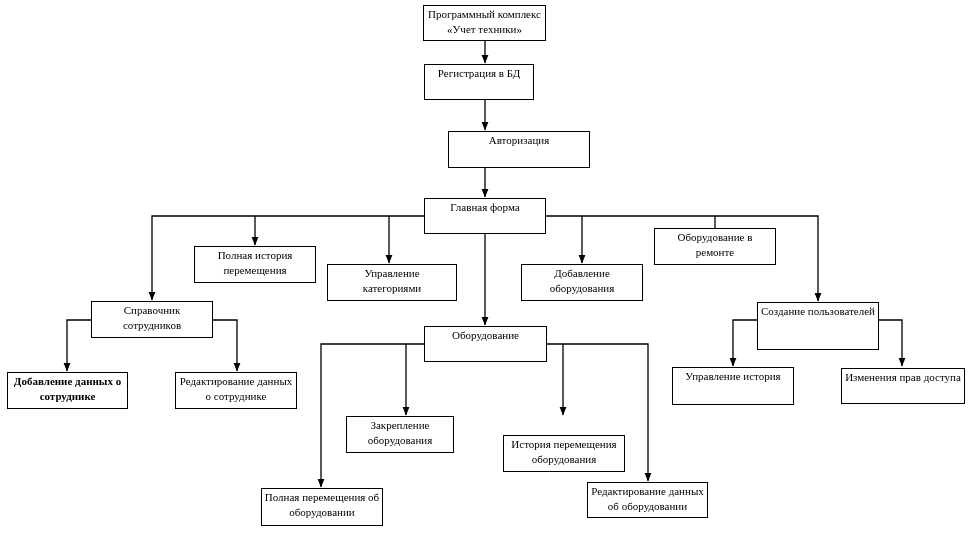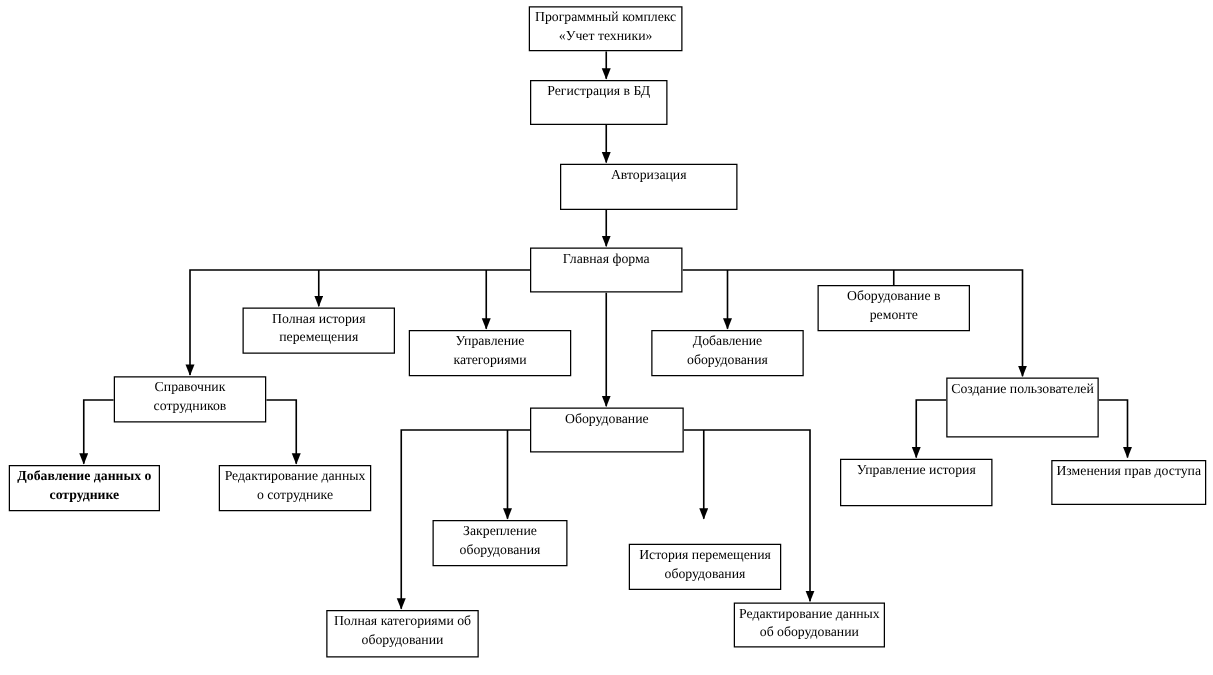--- a/index.html
+++ b/index.html
@@ -129,21 +129,21 @@
       </div>
       <div class="node" style="left: 346px; top: 416px; width: 108px; height: 37px;">
         <span>Закрепление
 оборудования</span>
       </div>
       <div class="node" style="left: 503px; top: 416px; width: 122px; height: 37px; margin-top: 19px;">
         <span>История перемещения
 оборудования</span>
       </div>
       <div class="node" style="left: 261px; top: 488px; width: 122px; height: 38px;">
-        <span>Полная категориями об
+        <span>Полная перемещения об
 оборудовании</span>
       </div>
       <div class="node" style="left: 587px; top: 482px; width: 121px; height: 36px;">
         <span>Редактирование данных
 об оборудовании</span>
       </div>
     </div>
 </div>
 
 </body></html>

